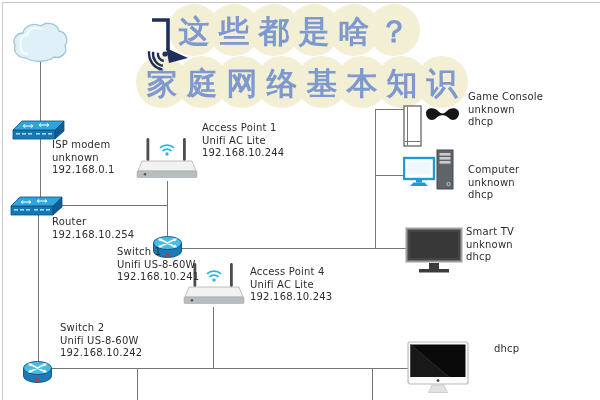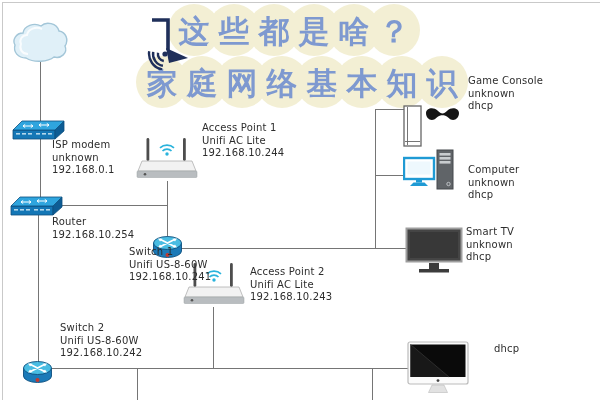--- a/index.html
+++ b/index.html
@@ -194,36 +194,36 @@
   </div>
   <div class="label" style="left:52px;top:216px">
     <div>Router</div>
     <div>192.168.10.254</div>
   </div>
   <div class="label" style="left:202px;top:122px">
     <div>Access Point 1</div>
     <div>Unifi AC Lite</div>
     <div>192.168.10.244</div>
   </div>
-  <div class="label" style="left:129px;top:246px">
+  <div class="label" style="left:117px;top:246px">
     <div>Switch 1</div>
     <div>Unifi US-8-60W</div>
     <div>192.168.10.241</div>
   </div>
   <div class="label" style="left:250px;top:266px">
-    <div>Access Point 2</div>
+    <div>Access Point 4</div>
     <div>Unifi AC Lite</div>
     <div>192.168.10.243</div>
   </div>
   <div class="label" style="left:60px;top:322px">
     <div>Switch 2</div>
     <div>Unifi US-8-60W</div>
     <div>192.168.10.242</div>
   </div>
-  <div class="label" style="left:468px;top:75px">
+  <div class="label" style="left:468px;top:91px">
     <div>Game Console</div>
     <div>unknown</div>
     <div>dhcp</div>
   </div>
   <div class="label" style="left:468px;top:164px">
     <div>Computer</div>
     <div>unknown</div>
     <div>dhcp</div>
   </div>
   <div class="label" style="left:466px;top:226px">

